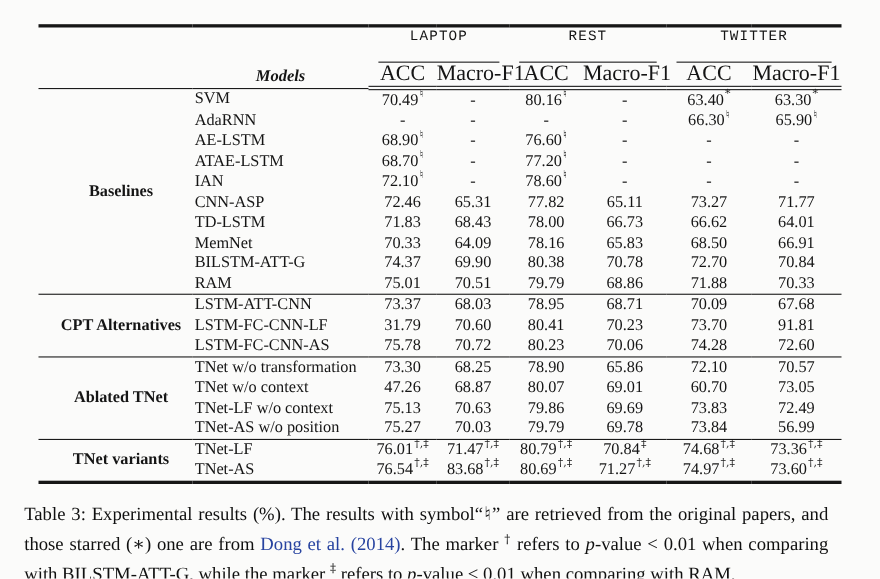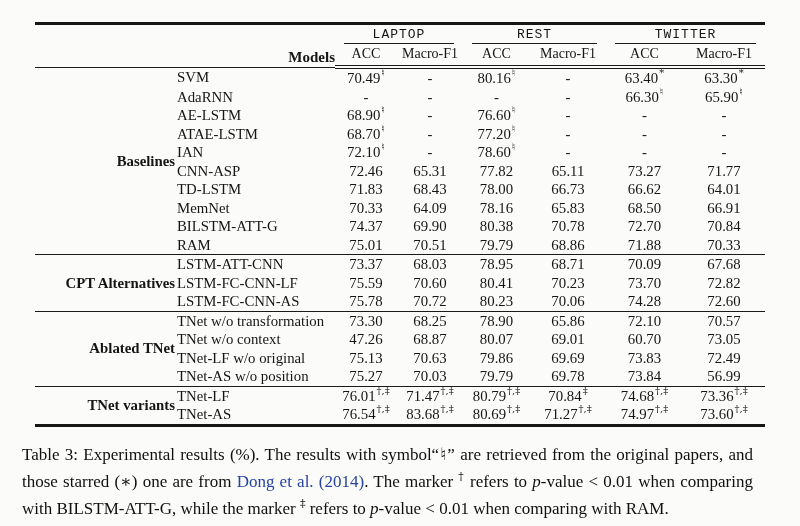--- a/index.html
+++ b/index.html
@@ -14,24 +14,24 @@
     font-size:14.8px;color:#151515;
     border-top:3px solid #161616;
     border-bottom:3px solid #161616;
   }
   .results th,.results td{
     padding:0;font-weight:normal;height:18.5px;line-height:18.5px;
     white-space:nowrap;vertical-align:middle;
   }
   tr.group-row th{height:19px;vertical-align:bottom;}
   th.dataset{font-family:"Liberation Mono","DejaVu Sans Mono",monospace;font-size:13px;letter-spacing:1px;}
-  th.dataset .cmid{border-bottom:1.4px solid #1a1a1a;margin:0 9px;padding-bottom:1px;line-height:15px;}
-  th.models{text-align:right;font-weight:bold;font-size:15px;vertical-align:middle;}
-  tr.subhead th{border-bottom:4px double #1a1a1a;height:21px;font-size:14px;text-align:center;}
-  td.group{font-weight:bold;text-align:right;padding-left:10px;font-size:14.8px;}
+  th.dataset .cmid{border-bottom:1.4px solid #1a1a1a;margin:0 9px;padding-bottom:16px;line-height:15px;}
+  th.models{text-align:center;font-weight:bold;font-size:15px;vertical-align:middle;font-style:italic;}
+  tr.subhead th{border-bottom:4px double #1a1a1a;height:21px;font-size:20px;text-align:center;}
+  td.group{font-weight:bold;text-align:center;padding-left:10px;font-size:14.8px;}
   td.model{text-align:left;padding-left:2px;margin-top:34px;}
   td.num{text-align:center;}
   td.bold{font-weight:normal;}
   tr.sec-first td{border-top:1.5px solid #1a1a1a;}
   sup.mark{
     font-size:10px;line-height:0;position:relative;top:-1px;margin-left:1px;
     font-family:"DejaVu Serif","DejaVu Sans",serif;
   }
   .caption{
     width:731px;margin:14px 0 0 22px;
@@ -176,26 +176,26 @@
           <td class="model">LSTM-ATT-CNN</td>
           <td class="num"><span>73.37</span></td>
           <td class="num"><span>68.03</span></td>
           <td class="num"><span>78.95</span></td>
           <td class="num"><span>68.71</span></td>
           <td class="num"><span>70.09</span></td>
           <td class="num"><span>67.68</span></td>
         </tr>
         <tr>
           <td class="model">LSTM-FC-CNN-LF</td>
-          <td class="num"><span>75.59</span></td>
+          <td class="num"><span>31.79</span></td>
           <td class="num"><span>70.60</span></td>
           <td class="num"><span>80.41</span></td>
           <td class="num"><span>70.23</span></td>
           <td class="num"><span>73.70</span></td>
-          <td class="num"><span>72.82</span></td>
+          <td class="num"><span>91.81</span></td>
         </tr>
         <tr>
           <td class="model">LSTM-FC-CNN-AS</td>
           <td class="num"><span>75.78</span></td>
           <td class="num"><span>70.72</span></td>
           <td class="num"><span>80.23</span></td>
           <td class="num"><span>70.06</span></td>
           <td class="num"><span>74.28</span></td>
           <td class="num"><span>72.60</span></td>
         </tr>
@@ -212,21 +212,21 @@
         <tr>
           <td class="model">TNet w/o context</td>
           <td class="num"><span>47.26</span></td>
           <td class="num"><span>68.87</span></td>
           <td class="num"><span>80.07</span></td>
           <td class="num"><span>69.01</span></td>
           <td class="num"><span>60.70</span></td>
           <td class="num"><span>73.05</span></td>
         </tr>
         <tr>
-          <td class="model">TNet-LF w/o original</td>
+          <td class="model">TNet-LF w/o context</td>
           <td class="num"><span>75.13</span></td>
           <td class="num"><span>70.63</span></td>
           <td class="num"><span>79.86</span></td>
           <td class="num"><span>69.69</span></td>
           <td class="num"><span>73.83</span></td>
           <td class="num"><span>72.49</span></td>
         </tr>
         <tr>
           <td class="model">TNet-AS w/o position</td>
           <td class="num"><span>75.27</span></td>

